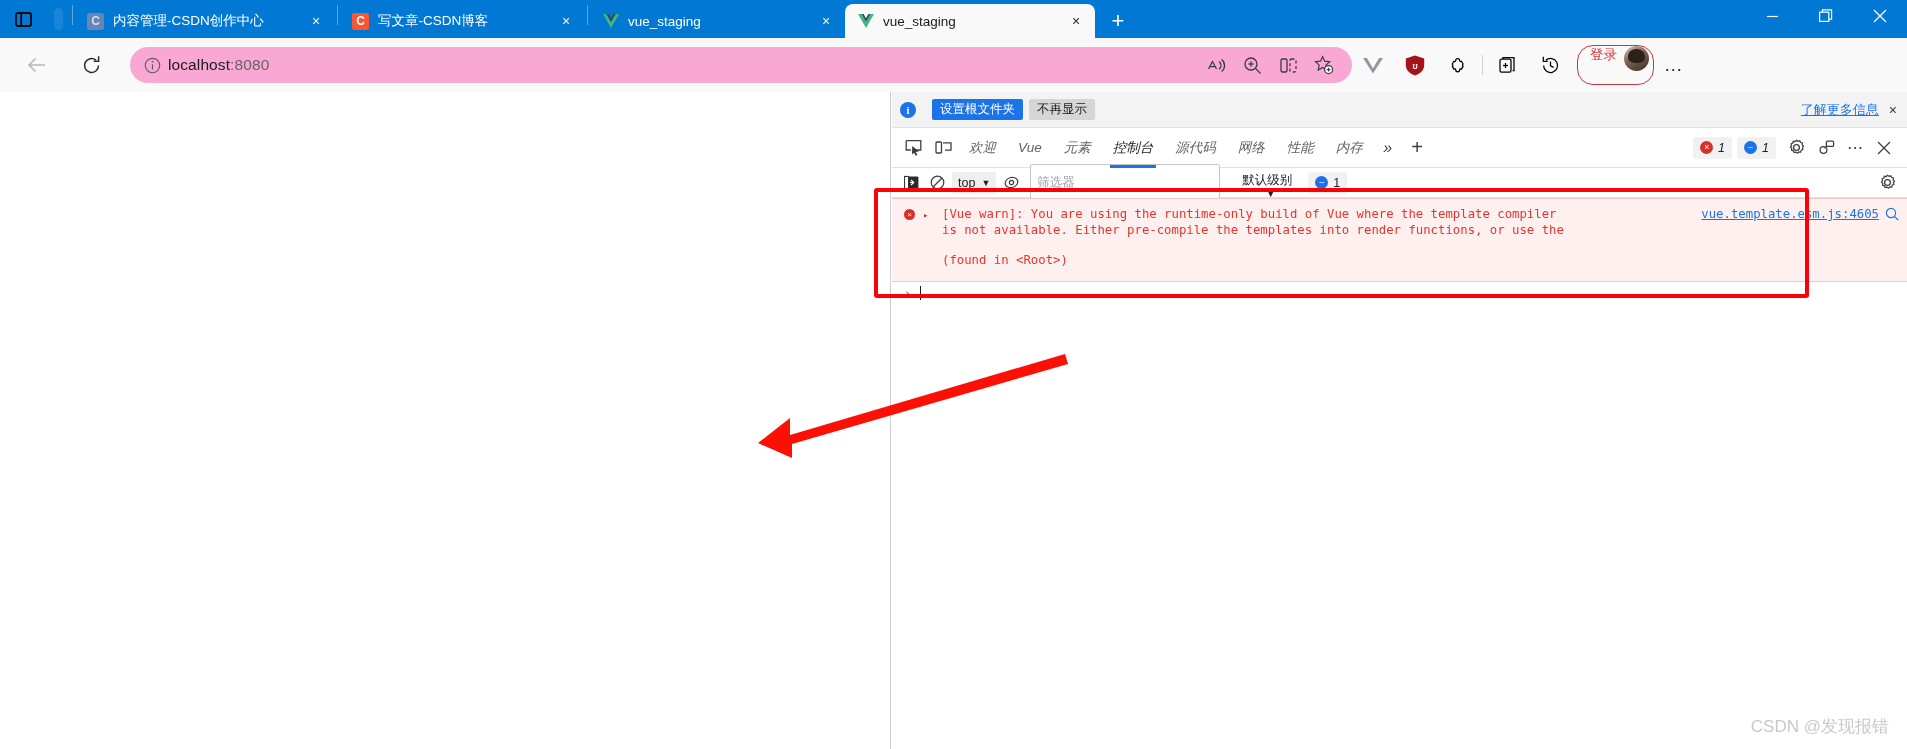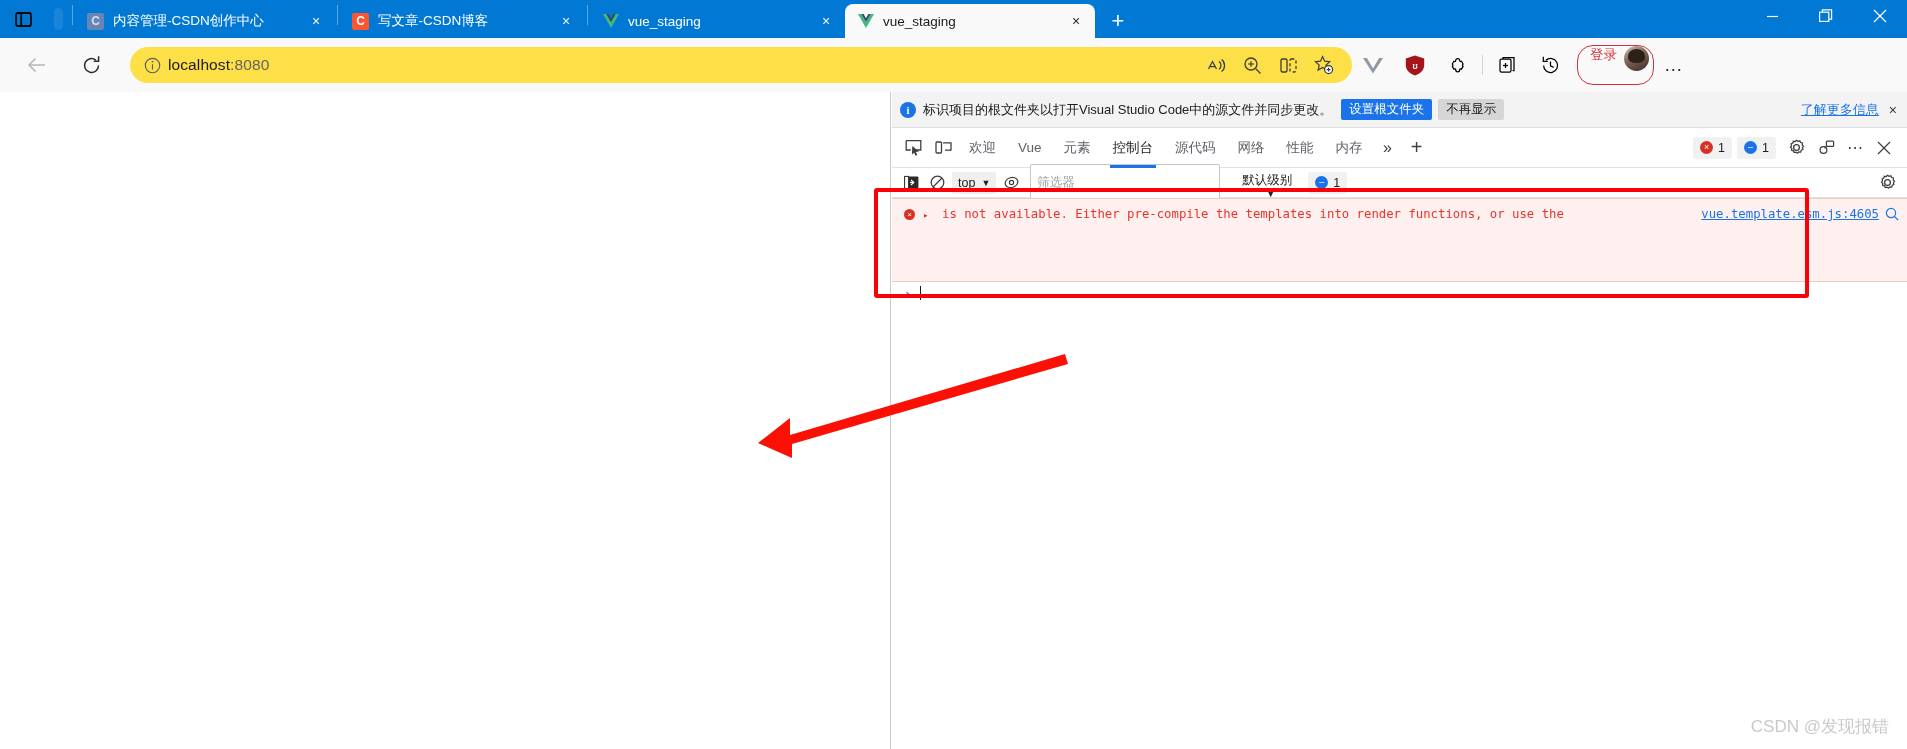--- a/index.html
+++ b/index.html
@@ -64,21 +64,21 @@
     position:absolute;left:0;top:38px;width:1907px;height:54px;background:#f9f9f9;
     display:flex;align-items:center;
   }
   .navbtn{
     width:38px;height:38px;margin-left:8px;display:flex;align-items:center;justify-content:center;
     border-radius:6px;color:#4a4a4a;
   }
   .navbtn.back{color:#b5b5b5;margin-left:18px;}
   .navbtn.reload{color:#2b2b2b;margin-left:16px;}
   .omnibox{
-    margin-left:20px;height:36px;flex:0 0 1222px;background:#fde047;border-radius:18px;
+    margin-left:20px;height:36px;flex:0 0 1222px;background:#f9a8d4;border-radius:18px;
     display:flex;align-items:center;padding:0 10px 0 6px;box-sizing:border-box;
   }
   .omni-info{width:32px;height:32px;display:flex;align-items:center;justify-content:center;color:#5e5e5e;}
   .omni-url{font-size:15.5px;color:#1b1b1b;letter-spacing:.1px;}
   .omni-url .port{color:#646464;}
   .omnitools{display:flex;align-items:center;margin-left:2px;}
   .oicon{width:36px;height:36px;display:flex;align-items:center;justify-content:center;color:#3b3b3b;}
   .ext{width:42px;height:38px;display:flex;align-items:center;justify-content:center;}
   .divider-v{width:1px;height:20px;background:#d2d2d2;margin:0 4px;}
   .signin{
@@ -125,21 +125,21 @@
   .btn-grey{
     margin-left:6px;background:#d6d6d6;color:#1a1a1a;border-radius:2px;
     padding:4px 8px;font-size:12.5px;line-height:1;white-space:nowrap;
   }
   .notice-right{margin-left:auto;display:flex;align-items:center;}
   .learn-more{color:#1a73e8;font-size:13px;text-decoration:underline;white-space:nowrap;}
   .notice-x{margin-left:10px;margin-right:2px;color:#3a3a3a;font-size:14px;}
 
   .dt-tabbar{
     height:40px;flex:0 0 40px;background:#ffffff;border-bottom:1px solid #e2e2e2;
-    display:flex;align-items:center;padding:0 4px 0 6px;box-sizing:border-box;
+    display:flex;align-items:center;padding:0 4px 0 6px;box-sizing:border-box;font-style:italic;
   }
   .dt-iconbtn{width:30px;height:30px;display:flex;align-items:center;justify-content:center;color:#3c4043;}
   .dt-tab{
     position:relative;height:40px;display:flex;align-items:center;padding:0 11px;
     font-size:13.5px;color:#5f6368;white-space:nowrap;
   }
   .dt-tab.sel{color:#1a1a1a;}
   .dt-tab.sel::after{
     content:"";position:absolute;left:8px;right:8px;bottom:0;height:2.5px;background:#1a73e8;
   }
@@ -391,21 +391,20 @@
     </div>
     <div class="dots">…</div>
   </div>
 
   <div class="page"></div>
 
   <div class="devtools">
 
     <div class="dt-notice">
       <div class="info-dot">i</div>
-      <div class="notice-text">标识项目的根文件夹以打开Visual Studio Code中的源文件并同步更改。</div>
       <div class="btn-primary">设置根文件夹</div>
       <div class="btn-grey">不再显示</div>
       <div class="notice-right">
         <div class="learn-more">了解更多信息</div>
         <div class="notice-x">×</div>
       </div>
     </div>
 
     <div class="dt-tabbar">
       <div class="dt-iconbtn">
@@ -522,22 +521,24 @@
             </svg>
         </div>
       </div>
     </div>
 
     <div class="dt-console">
       <div class="console-msg">
         <div class="msg-erricon">×</div>
         <div class="msg-tri">▸</div>
         <div class="msg-body">
+          <div>[Vue warn]: You are using the runtime-only build of Vue where the template compiler</div>
           <div>is not available. Either pre-compile the templates into render functions, or use the</div>
           <div style="height:15px"></div>
+          <div>(found in &lt;Root&gt;)</div>
         </div>
         <div class="msg-src">vue.template.esm.js:4605</div>
         <div class="msg-magnify">
           <svg width="14" height="14" viewBox="0 0 14 14">
               <circle cx="6" cy="6" r="4.6" fill="none" stroke="#1a73e8" stroke-width="1.2"></circle>
               <line x1="9.5" y1="9.5" x2="13.2" y2="13.2" stroke="#1a73e8" stroke-width="1.2"></line>
             </svg>
         </div>
       </div>
       <div class="prompt">

